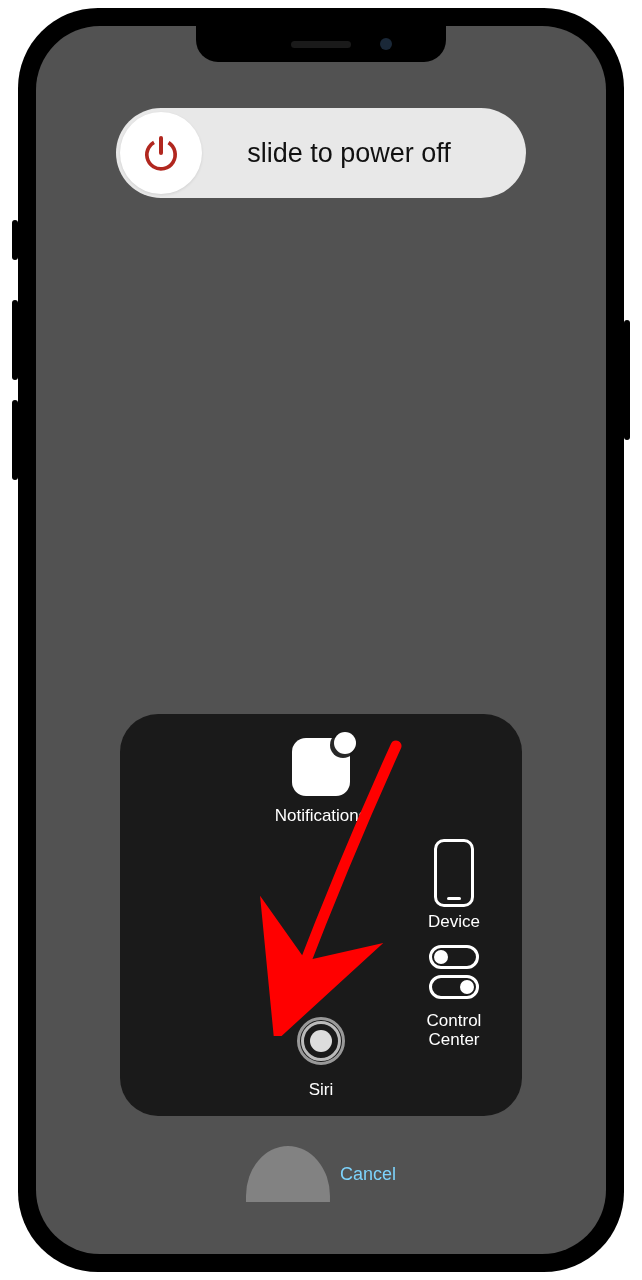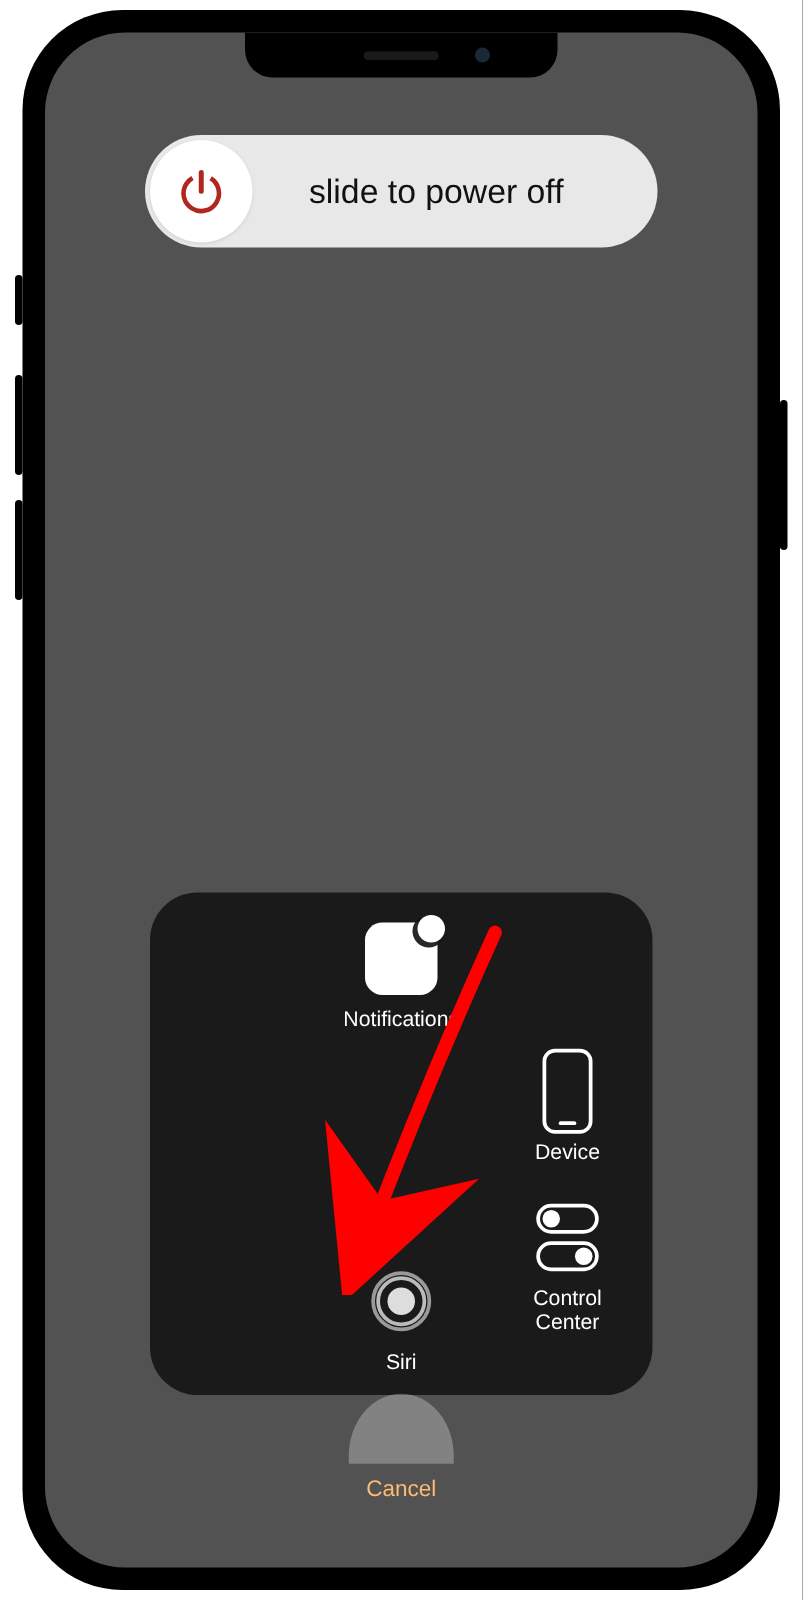--- a/index.html
+++ b/index.html
@@ -130,21 +130,21 @@
     height: 62px;
     display: flex;
     align-items: center;
     justify-content: center;
   }
   
   .pos-top { left: 141px; top: 22px; }
   .pos-left { left: 8px; top: 128px; }
   .pos-right { right: 8px; top: 128px; }
   .pos-botleft { left: 8px; bottom: 62px; }
-  .pos-botright { right: 8px; bottom: 48px; }
+  .pos-botright { right: 8px; bottom: 66px; }
   .pos-bottom { left: 141px; bottom: 16px; }
   
   .notif-icon {
     width: 58px; height: 58px; background: #fff; border-radius: 14px; position: relative;
   }
   .notif-icon::after {
     content: ""; position: absolute; top: -6px; right: -6px; width: 22px; height: 22px;
     background: #fff; border-radius: 50%; box-shadow: -2px 2px 0 2px rgba(22,22,22,0.92);
   }
   .star-icon svg { width: 50px; height: 50px; fill: #fff; }
@@ -171,24 +171,24 @@
   }
   .home-icon::before { content:""; width:34px; height:34px; border-radius:50%; border:3px solid #bbb; }
   .home-icon::after { content:""; position:absolute; width:22px; height:22px; border-radius:50%; background:#ddd; }
   
   .cancel-area {
     position: absolute;
     left: 50%;
     transform: translateX(-50%);
     bottom: 52px;
     display: flex;
-    flex-direction: column;
+    flex-direction: row;
     align-items: center;
     gap: 10px;
-    color: #fdba74;
+    color: #7dd3fc;
   }
   .cancel-pill {
     width: 84px;
     height: 56px;
     border-radius: 42px 42px 0 0 / 50px 50px 0 0;
     background: rgba(255,255,255,0.28);
   }
   .cancel-label { font-size: 18px; }
   
   .arrow-svg {

